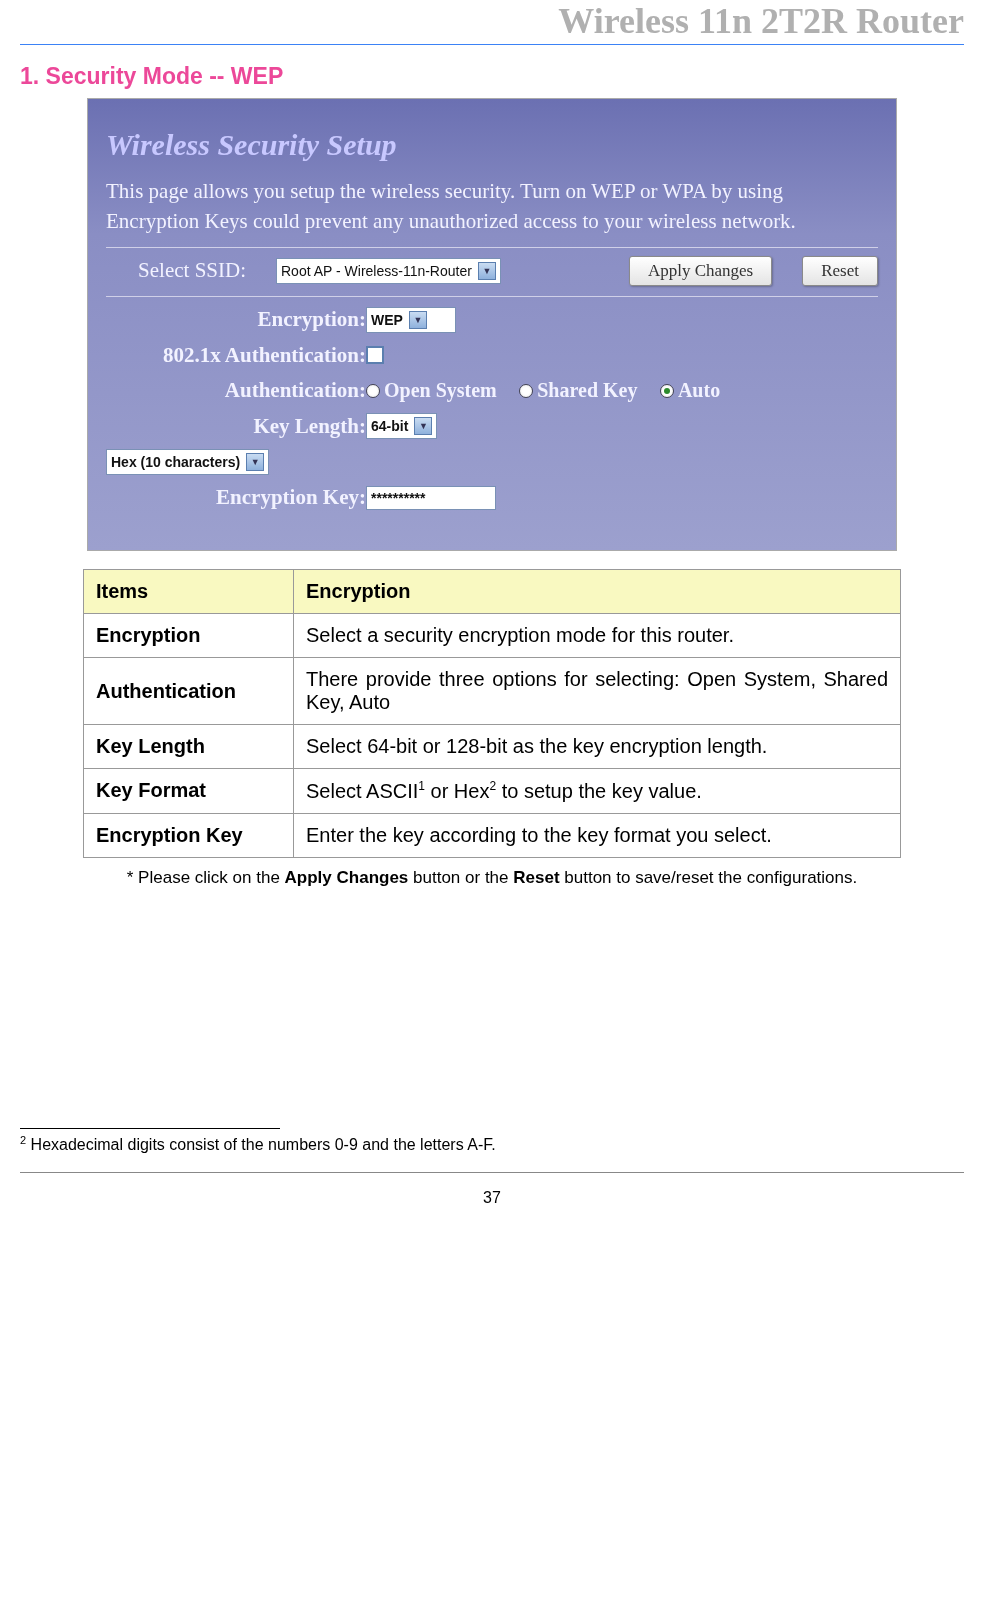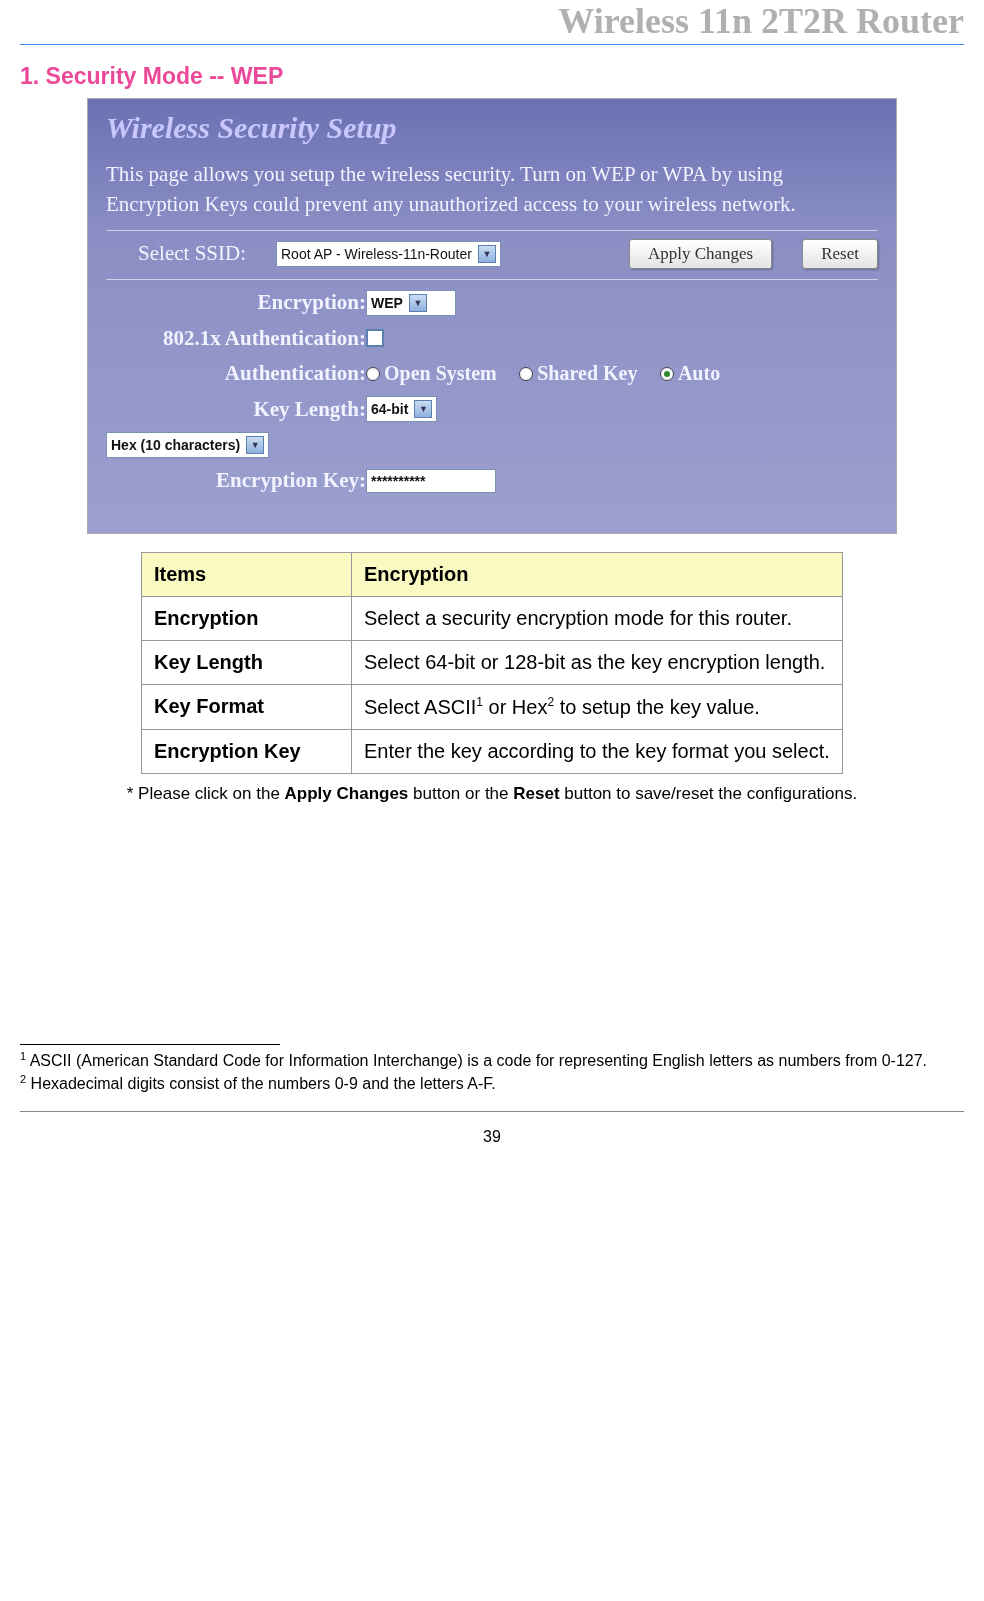--- a/index.html
+++ b/index.html
@@ -32,21 +32,21 @@
   }
   .screenshot-wrap {
     display: flex;
     justify-content: center;
     margin-bottom: 18px;
   }
   .screenshot {
     width: 810px;
     background: linear-gradient(#6B70B2, #8A8EC4 30%, #9CA0CE);
     border: 1px solid #aaa;
-    padding: 6px 18px 30px 18px;
+    padding: 23px 18px 30px 18px;
     color: #fff;
     position: relative;
   }
   .ss-title {
     font-family: "Times New Roman", serif;
     font-style: italic;
     font-weight: bold;
     font-size: 30px;
     color: #C8C8FF;
     margin: 6px 0 14px 0;
@@ -154,21 +154,21 @@
     margin-right: 18px;
     display: inline-flex;
     align-items: center;
   }
   
   .info-table-wrap {
     display:flex;
     justify-content:center;
   }
   .info-table {
-    width: 702px;
+    width: 818px;
     border-collapse: collapse;
     font-family: Arial, sans-serif;
   }
   .info-table th, .info-table td {
     border: 1px solid #999;
     padding: 10px 12px;
     text-align: left;
     font-size: 20px;
   }
   .info-table thead th {
@@ -302,20 +302,24 @@
           <th>Items</th>
           <th>Encryption</th>
         </tr>
       </thead>
       <tbody>
         <tr>
           <td>Encryption</td>
           <td>Select a security encryption mode for this router.</td>
         </tr>
         <tr>
+          <td>Authentication</td>
+          <td class="justify">There provide three options for selecting: Open System, Shared Key, Auto</td>
+        </tr>
+        <tr>
           <td>Key Length</td>
           <td>Select 64-bit or 128-bit as the key encryption length.</td>
         </tr>
         <tr>
           <td>Key Format</td>
           <td>
             <span>Select ASCII</span><sup>1</sup><span> or Hex</span><sup>2</sup><span> to setup the key value.</span>
           </td>
         </tr>
         <tr>
@@ -326,17 +330,16 @@
     </table>
   </div>
 
   <div class="note">
     <span>* Please click on the </span><b>Apply Changes</b><span> button or the </span><b>Reset</b><span> button to save/reset the configurations.</span>
   </div>
 
   <div class="spacer"></div>
 
   <hr class="footnote-sep">
-  <p class="footnote"><sup>1</sup> <span>ASCII (American Standard Code for Information Interchange) is a code for representing English letters as numbers from 0-127.</span></p>
   <p class="footnote"><sup>2</sup> <span>Hexadecimal digits consist of the numbers 0-9 and the letters A-F.</span></p>
 
-  <div class="pagenum">39</div>
+  <div class="pagenum">37</div>
 </div>
 
 </body></html>

